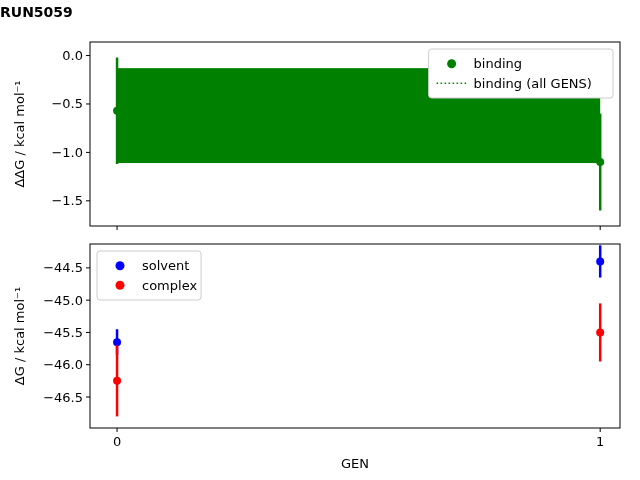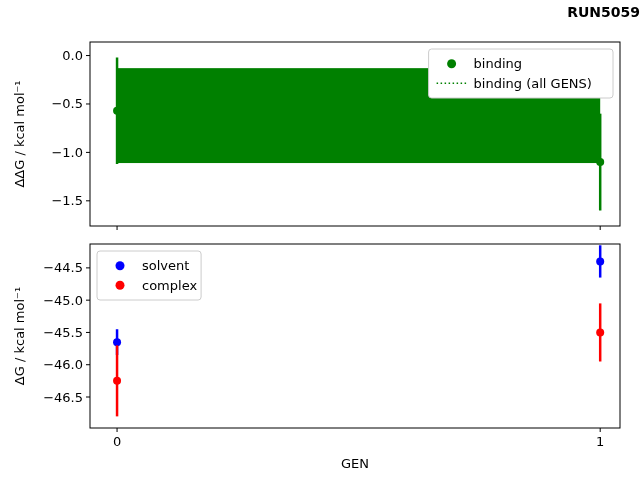--- a/index.html
+++ b/index.html
@@ -13,21 +13,21 @@
     width: 640px;
     height: 480px;
     background: #ffffff;
     overflow: hidden;
   }
   .fig-title {
     position: absolute;
     top: 4px;
     left: 0;
     width: 640px;
-    text-align: right;
+    text-align: left;
     font-size: 14px;
     font-weight: bold;
     color: #000000;
   }
   .xlabel {
     position: absolute;
     top: 456px;
     left: 235px;
     width: 240px;
     text-align: center;

